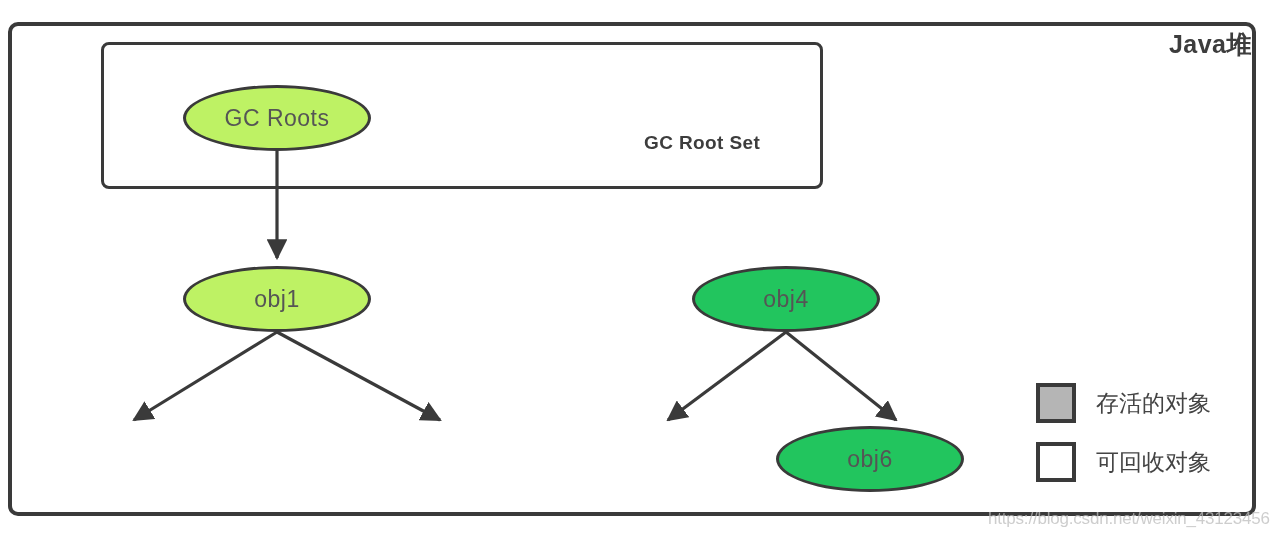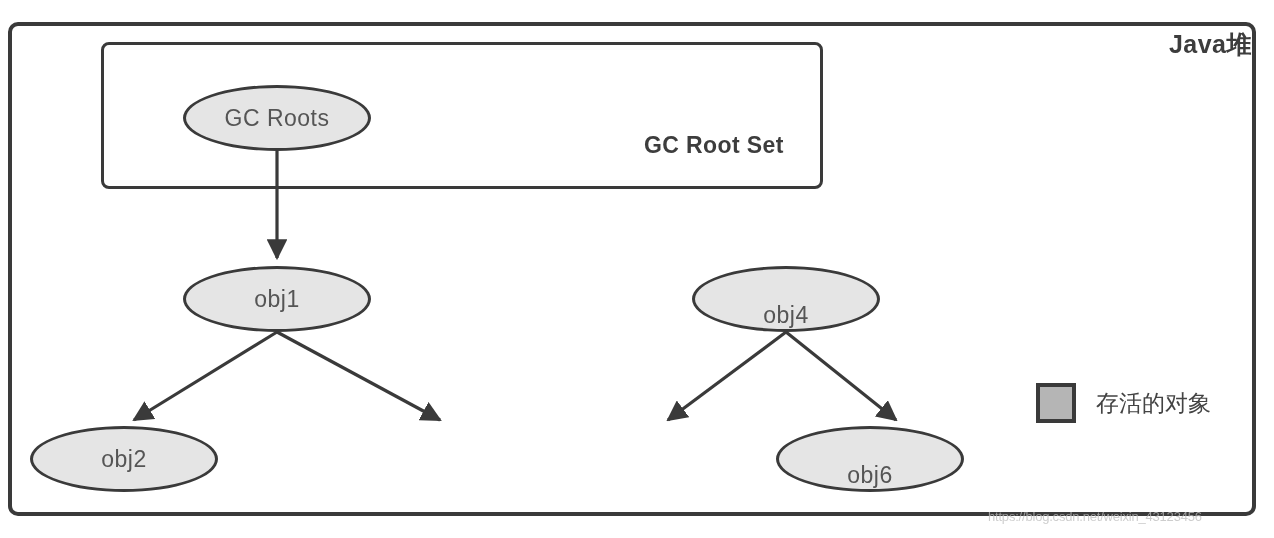--- a/index.html
+++ b/index.html
@@ -50,21 +50,21 @@
     height: 147px;
     border: 3px solid #3a3a3a;
     border-radius: 8px;
     box-sizing: border-box;
     background: #ffffff;
   }
   .rootset-label {
     position: absolute;
     left: 644px;
     top: 132px;
-    font-size: 23px;
+    font-size: 19px;
     font-weight: bold;
     color: #3d3d3d;
     letter-spacing: .4px;
     white-space: nowrap;
   }
 
   
   .edges {
     position: absolute;
     left: 0;
@@ -81,22 +81,22 @@
     border: 3px solid #3a3a3a;
     border-radius: 50%;
     display: flex;
     align-items: center;
     justify-content: center;
     color: #555555;
     font-size: 23px;
     letter-spacing: .5px;
     white-space: nowrap;
   }
-  .node.live { background: #e5e5e5; }
-  .node.dead { background: #e5e5e5; align-items: flex-end; }
+  .node.live { background: #bef264; }
+  .node.dead { background: #22c55e; }
 
   .n-gcroots { left: 183px; top: 85px;  width: 188px; height: 66px; }
   .n-obj1    { left: 183px; top: 266px; width: 188px; height: 66px; }
   .n-obj4    { left: 692px; top: 266px; width: 188px; height: 66px; }
   .n-obj2    { left: 30px;  top: 426px; width: 188px; height: 66px; }
   .n-obj3    { left: 354px; top: 426px; width: 188px; height: 66px; }
   .n-obj5    { left: 568px; top: 426px; width: 188px; height: 66px; }
   .n-obj6    { left: 776px; top: 426px; width: 188px; height: 66px; }
 
   
@@ -125,21 +125,21 @@
     font-size: 23px;
     color: #444444;
     white-space: nowrap;
   }
 
   
   .watermark {
     position: absolute;
     left: 988px;
     top: 509px;
-    font-size: 13px;
+    font-size: 17px;
     color: #bdbdbd;
     opacity: .75;
     letter-spacing: -0.2px;
     white-space: nowrap;
     user-select: none;
     text-align: center;
   }
 </style>
 </head>
 <body>
@@ -176,32 +176,33 @@
   </div>
 
   <div class="node live n-obj1">
     <span>obj1</span>
   </div>
 
   <div class="node dead n-obj4">
     <span>obj4</span>
   </div>
 
-  <div class="node live n-obj2">
-    <span>obj2</span>
-  </div>
 
 
 
   <div class="node dead n-obj6">
     <span>obj6</span>
   </div>
 
   <div class="legend">
     <div class="legend-row">
       <div class="swatch live"></div>
       <div class="legend-text">存活的对象</div>
     </div>
+    <div class="legend-row">
+      <div class="swatch dead"></div>
+      <div class="legend-text">可回收对象</div>
+    </div>
   </div>
 
   <div class="watermark">https://blog.csdn.net/weixin_43123456</div>
 
 </div>
 
 </body></html>

